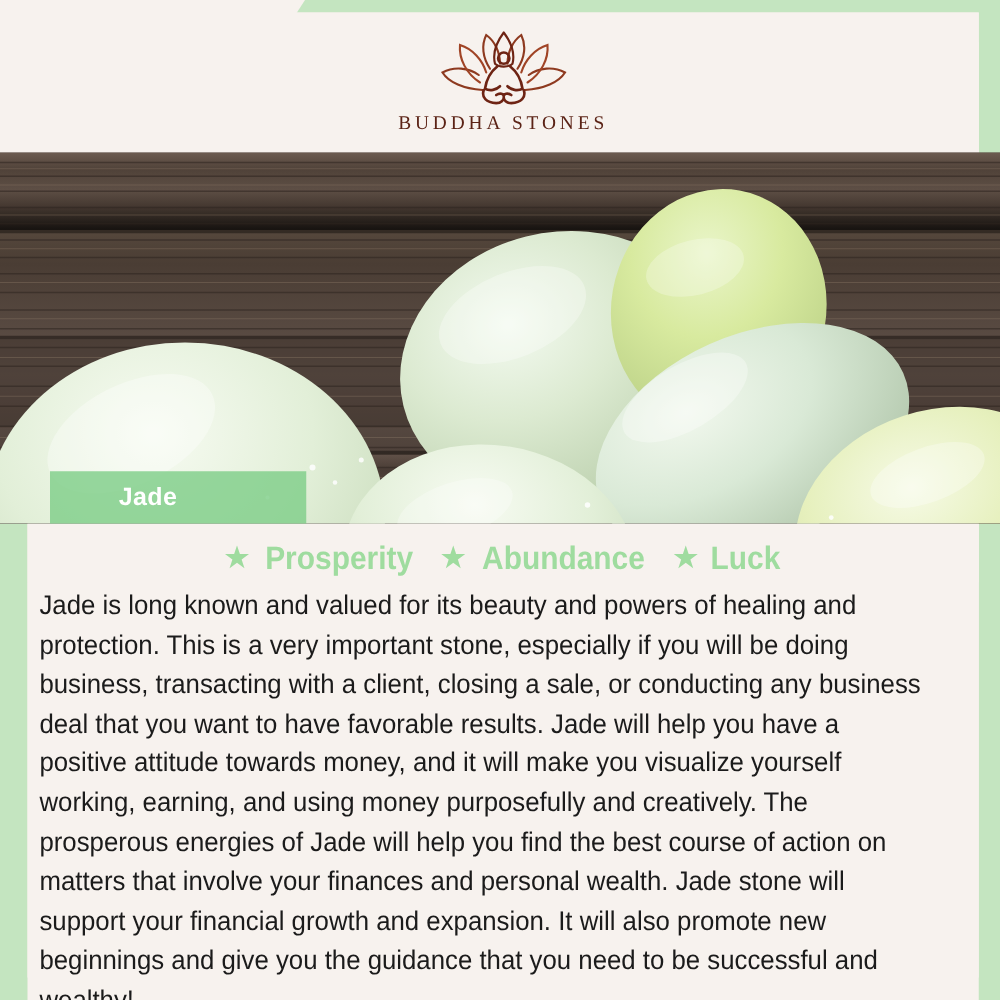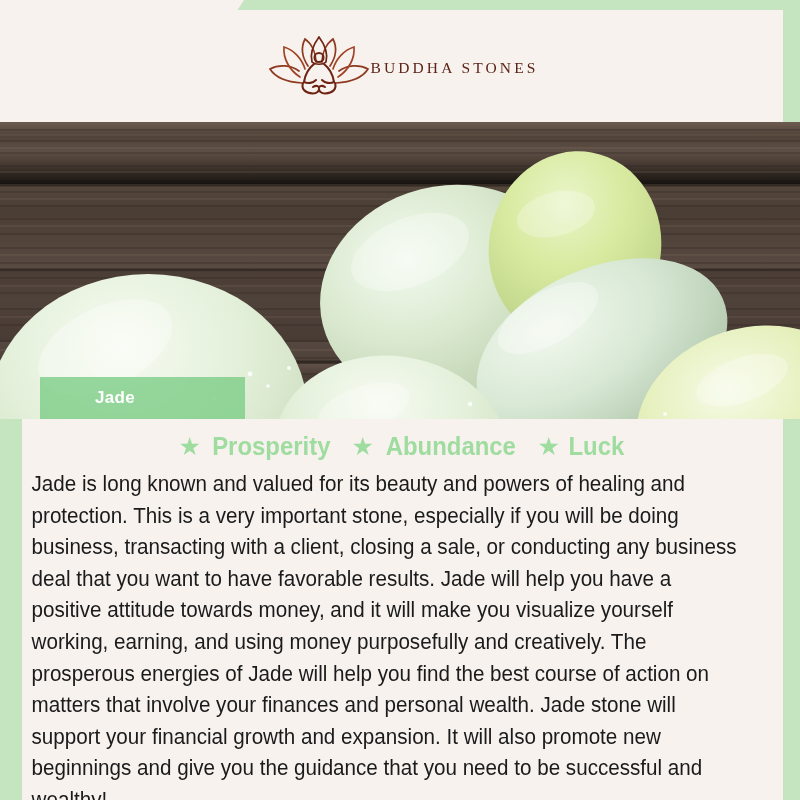--- a/index.html
+++ b/index.html
@@ -37,21 +37,21 @@
   #canvas{
     position:absolute; left:22px; top:10px;
     width:761px; height:772px;
     background:#f7f2ee;
     z-index:2;
   }
 
   
   #brand-header{
     position:relative; width:100%; height:112px;
-    display:flex; 
+    display:flex; flex-direction:column;
     align-items:center; justify-content:center;
     background:#f7f2ee;
   }
   #logo-mark{ width:104px; height:62px; display:block; }
   #brand-wordmark{
     font-family:"Liberation Serif", serif;
     font-size:15.5px; letter-spacing:3.1px;
     color:#5b2316; font-weight:400;
     margin-top:4px;
   }
@@ -80,21 +80,21 @@
   #stone-photo svg{ display:block; width:800px; height:297px; }
 
   #stone-label-band{
     position:absolute; left:40px; bottom:0;
     width:205px; height:42px;
     background:rgba(125,205,135,0.80);
     display:flex; align-items:center;
     z-index:3;
   }
   #stone-label{
-    color:#ffffff; font-size:17px; font-weight:700;
+    color:#ffffff; font-size:20px; font-weight:700;
     margin-left:55px; letter-spacing:0.3px;
   }
 
   
   #benefits-row{
     position:relative; width:100%;
     display:flex; align-items:center; justify-content:center;
     gap:16px; padding:12px 0 4px 0;
     background:#f7f2ee;
   }

